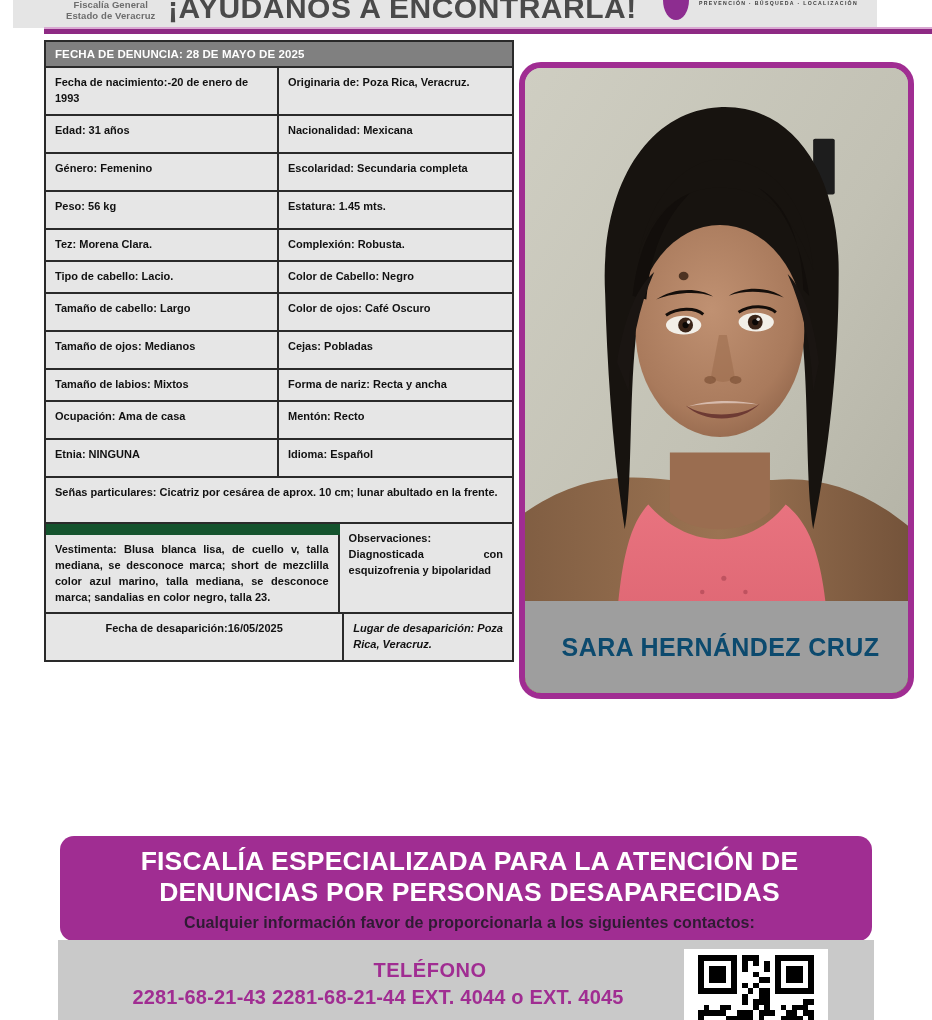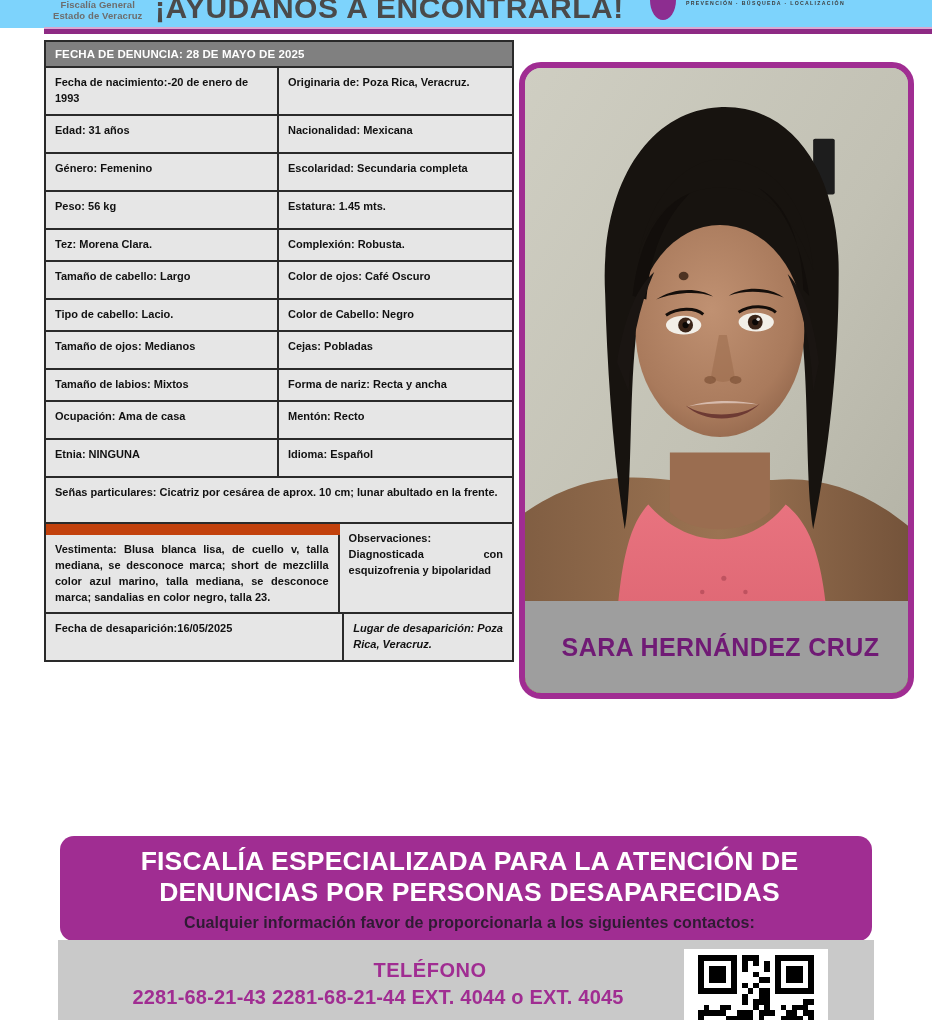--- a/index.html
+++ b/index.html
@@ -6,22 +6,22 @@
   body{
     width:932px;height:1020px;
     background:#ffffff;
     font-family:"Liberation Sans", sans-serif;
     overflow:hidden;
     position:relative;
   }
 
   
   .header{
-    position:absolute;left:0;top:0;width:932px;height:28px;
-    background:#7dd3fc;
+    position:absolute;left:13px;top:0;width:864px;height:28px;
+    background:#e5e5e5;
   }
   .fg-logo{
     position:absolute;left:53px;top:-1px;
     line-height:11px;
     color:#6d6d6d;
     font-size:9.5px;
     font-weight:bold;
     letter-spacing:.1px;
     white-space:nowrap;
     text-align:center;
@@ -51,21 +51,21 @@
   }
   .rule-purple:after{
     content:"";position:absolute;left:0;top:-2px;width:888px;height:2px;
     background:#d9a8d2;
   }
 
   
   .table-wrap{
     position:absolute;left:44px;top:40px;width:470px;
     border:2px solid #2a2a2a;
-    background:#c2410c;
+    background:#14532d;
     box-sizing:border-box;
   }
   .row-header{
     background:#808080;
     color:#ffffff;
     font-weight:bold;
     font-size:11.5px;
     padding:6px 9px;
     border-bottom:2px solid #2a2a2a;
     letter-spacing:.1px;
@@ -83,21 +83,21 @@
     padding:7px 9px;
     box-sizing:border-box;
     line-height:1.45;
     background:#e6e6e6;
   }
   .cell.left{width:50%;border-right:2px solid #2a2a2a;}
   .cell.right{width:50%;}
   .cell.full{width:100%;}
   .cell.w63{width:63%;border-right:2px solid #2a2a2a;margin-top:11px;}
   .cell.w37{width:37%;}
-  .cell.w64{width:64%;border-right:2px solid #2a2a2a;}
+  .cell.w64{width:64%;border-right:2px solid #2a2a2a;text-align:center;}
   .cell.w36{width:36%;font-style:italic;}
   .cell.just{text-align:justify;text-align-last:left;}
   .h-tall{min-height:44px;}
   .h-mid{min-height:36px;}
   .h-sm{min-height:28px;}
 
   
   .photo-frame{
     position:absolute;left:519px;top:62px;
     width:395px;height:637px;
@@ -111,21 +111,21 @@
     position:absolute;left:0;top:0;width:100%;height:100%;
   }
   .nameplate{
     position:absolute;left:0;bottom:0;width:100%;
     height:92px;
     background:#9e9e9e;
     border-radius:0 0 16px 16px;
     display:flex;align-items:center;justify-content:center;
   }
   .nameplate span{
-    font-size:25px;font-weight:bold;color:#701a75;
+    font-size:25px;font-weight:bold;color:#0c4a6e;
     letter-spacing:.4px;white-space:nowrap;margin-left:8px;
   }
 
   
   .contact-block{
     position:absolute;left:60px;top:836px;width:812px;
     border-radius:10px;
     overflow:visible;
   }
   .contact-banner{
@@ -212,27 +212,27 @@
     <div class="cell left h-mid">Peso: 56 kg</div>
     <div class="cell right h-mid">Estatura: 1.45 mts.</div>
   </div>
 
   <div class="trow">
     <div class="cell left h-sm">Tez: Morena Clara.</div>
     <div class="cell right h-sm">Complexión: Robusta.</div>
   </div>
 
   <div class="trow">
+    <div class="cell left h-sm">Tipo de cabello: Lacio.</div>
+    <div class="cell right h-sm">Color de Cabello: Negro</div>
+  </div>
+
+  <div class="trow">
     <div class="cell left h-mid">Tamaño de cabello: Largo</div>
     <div class="cell right h-mid">Color de ojos: Café Oscuro</div>
-  </div>
-
-  <div class="trow">
-    <div class="cell left h-sm">Tipo de cabello: Lacio.</div>
-    <div class="cell right h-sm">Color de Cabello: Negro</div>
   </div>
 
   <div class="trow">
     <div class="cell left h-mid">Tamaño de ojos: Medianos</div>
     <div class="cell right h-mid">Cejas: Pobladas</div>
   </div>
 
   <div class="trow">
     <div class="cell left h-sm">Tamaño de labios: Mixtos</div>
     <div class="cell right h-sm">Forma de nariz: Recta y ancha</div>

